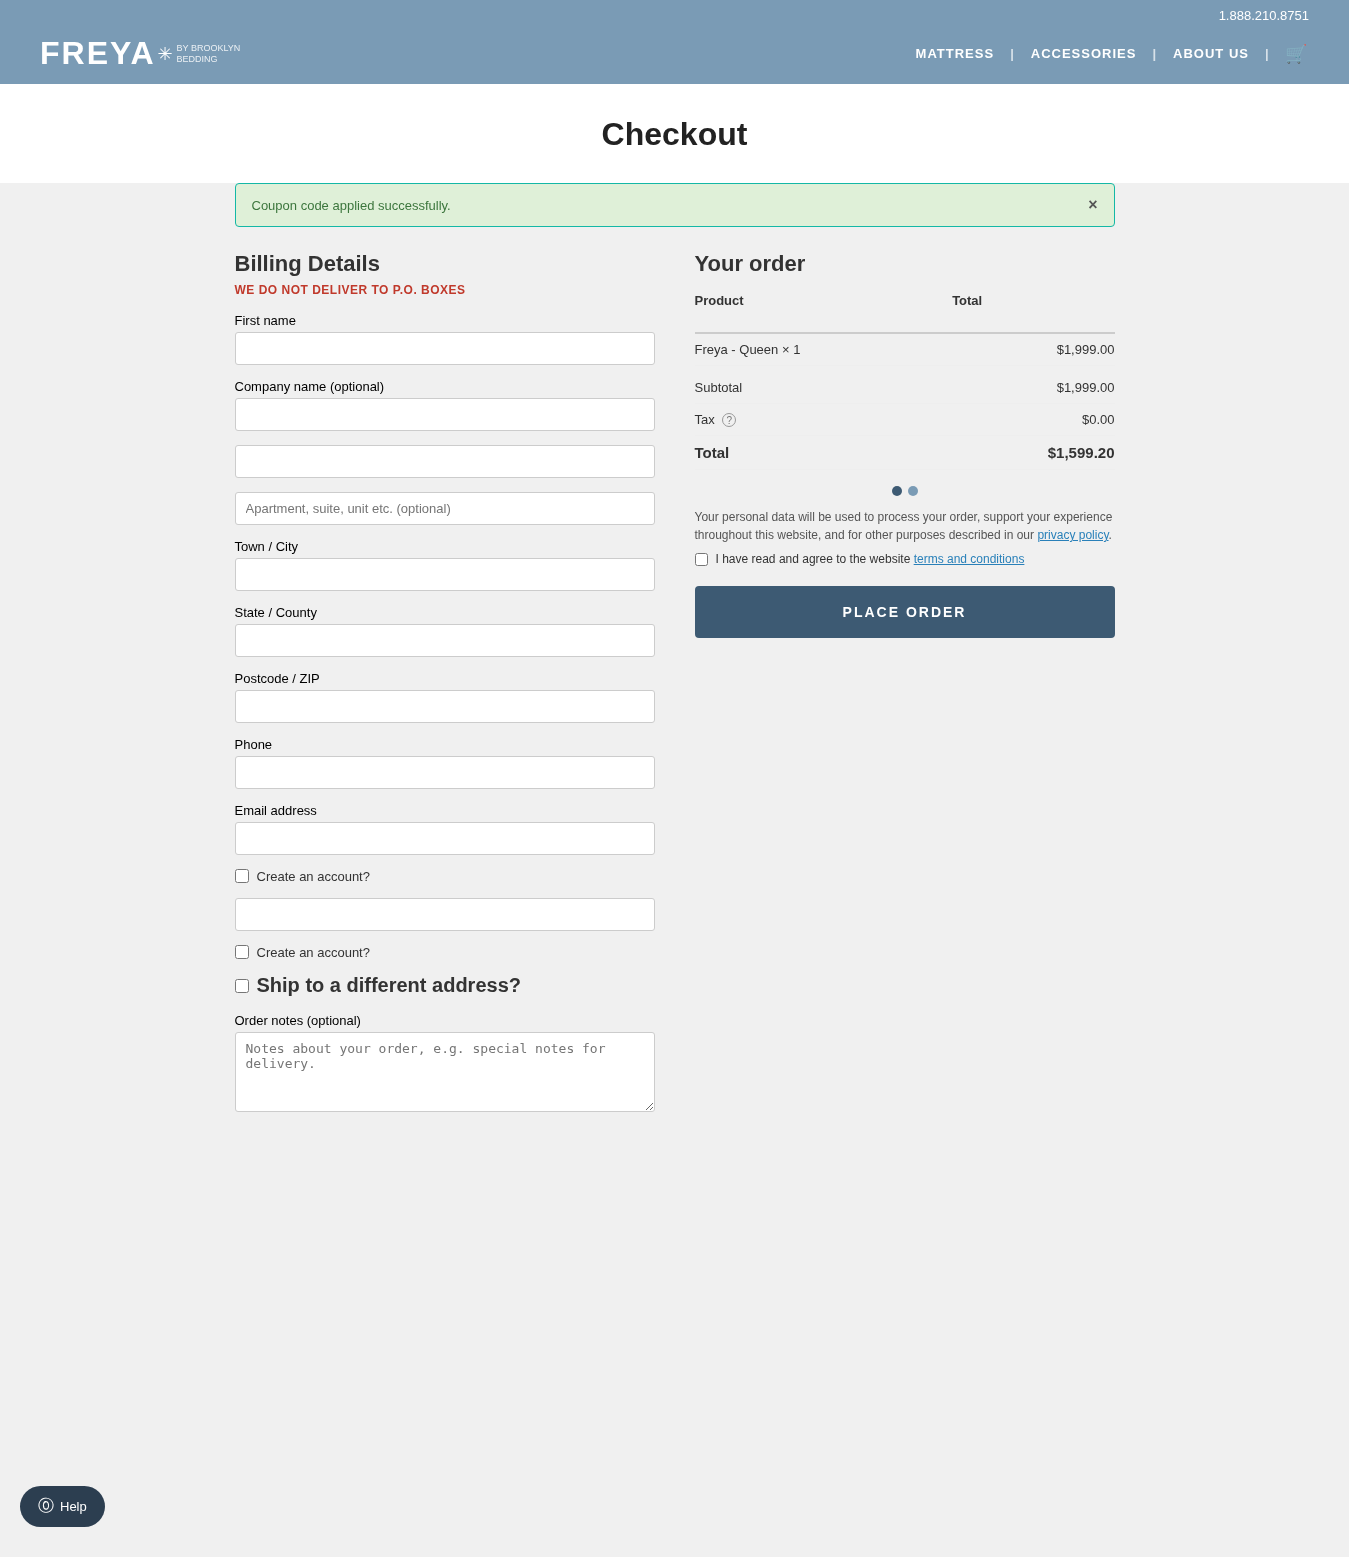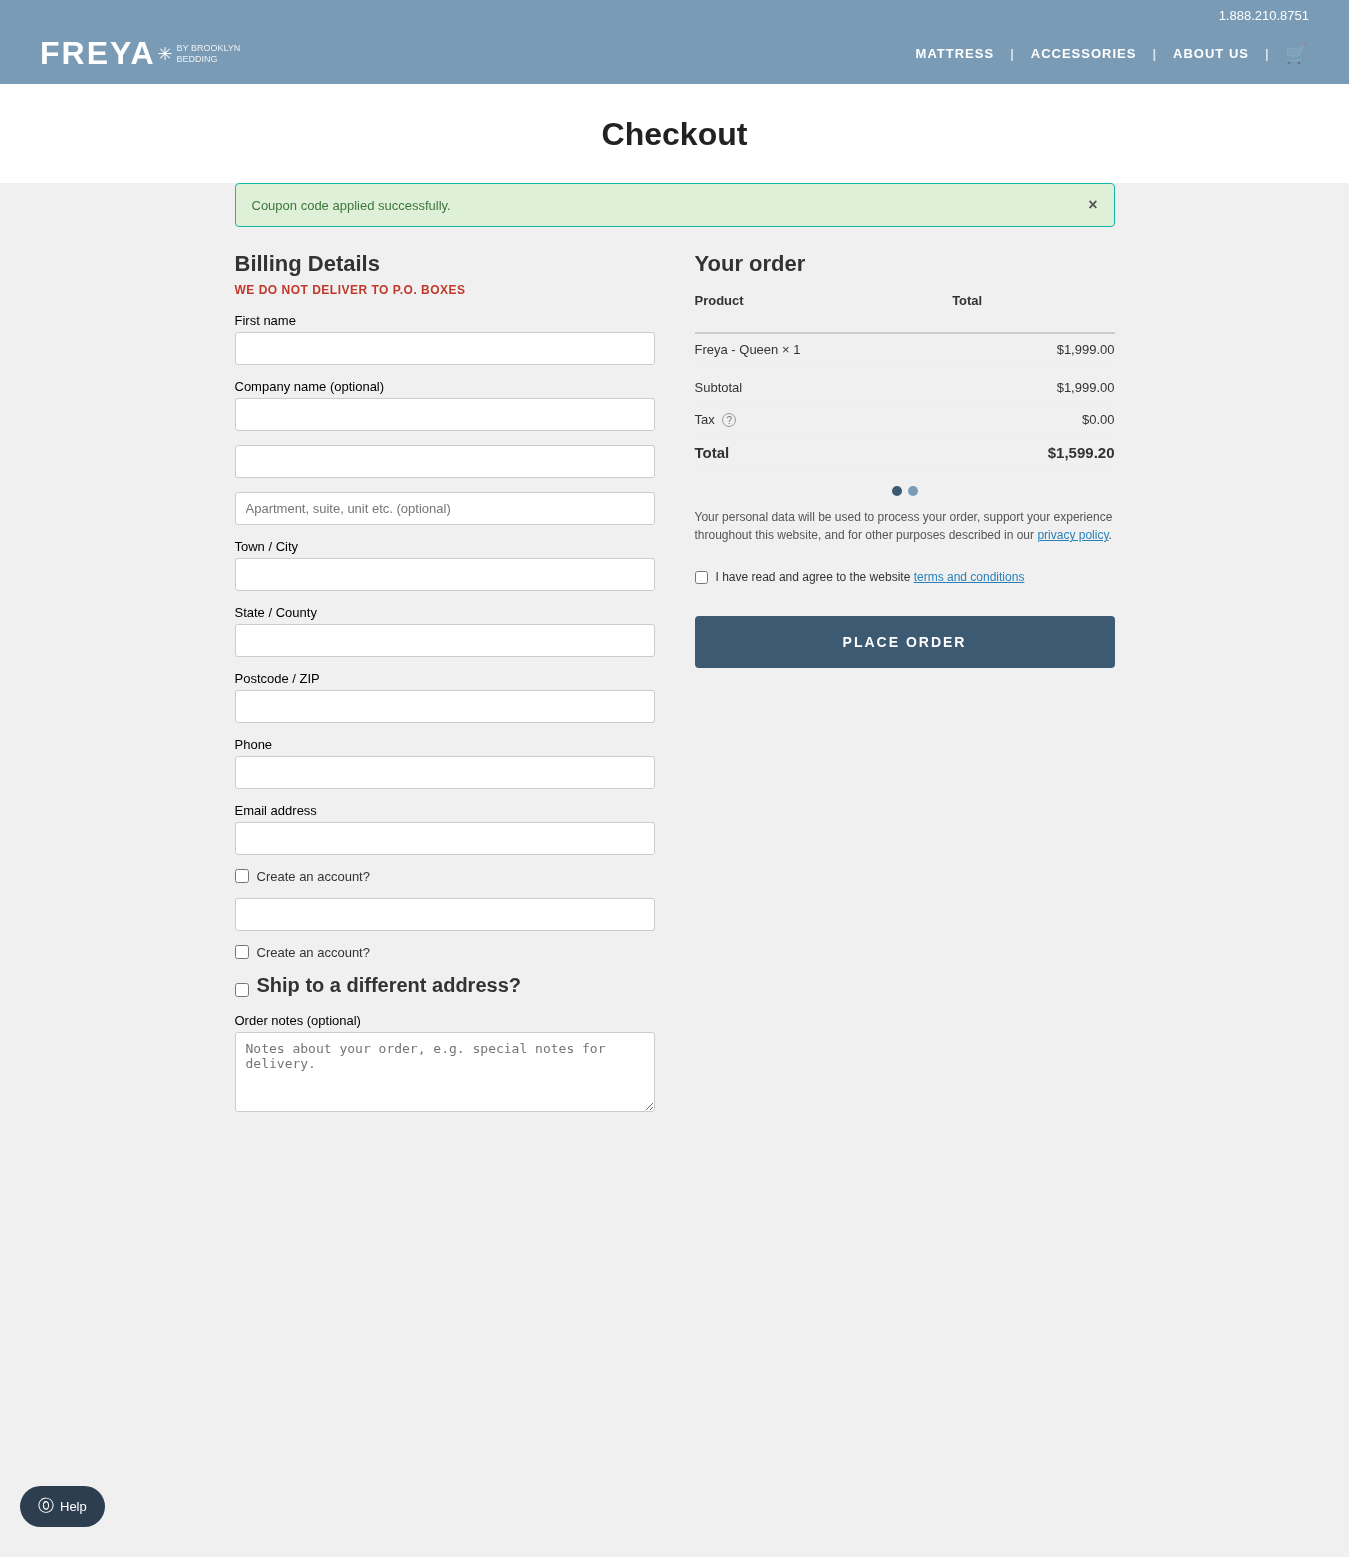--- a/index.html
+++ b/index.html
@@ -153,21 +153,21 @@
       margin-bottom: 14px;
       font-size: 13px;
     }
     .checkbox-group input[type="checkbox"] {
       width: 14px;
       height: 14px;
     }
 
     .ship-different {
       display: flex;
-      align-items: flex-end;
+      align-items: center;
       gap: 8px;
       margin-bottom: 16px;
       font-size: 20px;
       font-weight: 700;
     }
     .ship-different input[type="checkbox"] {
       width: 14px;
       height: 14px;
     }
 
@@ -199,30 +199,30 @@
       text-align: right;
     }
     .subtotal-row td { padding-top: 14px; }
     .total-row td { font-weight: 900; font-size: 15px; }
     .remove-link { color: #2980b9; text-decoration: none; cursor: pointer; }
     .coupon-val { color: #c0392b; }
 
     .privacy-text {
       font-size: 12px;
       color: #555;
-      margin-bottom: 26px;
+      margin-bottom: 8px;
       line-height: 1.5;
     }
     .privacy-text a { color: #2980b9; text-decoration: underline; }
 
     .agree-row {
       display: flex;
       align-items: center;
       gap: 8px;
-      margin-bottom: 32px;
+      margin-bottom: 20px;
       font-size: 12px;
     }
     .agree-row a { color: #2980b9; text-decoration: underline; }
     .agree-row input[type="checkbox"] {
       width: 13px;
       height: 13px;
     }
 
     .place-order-btn {
       width: 100%;

